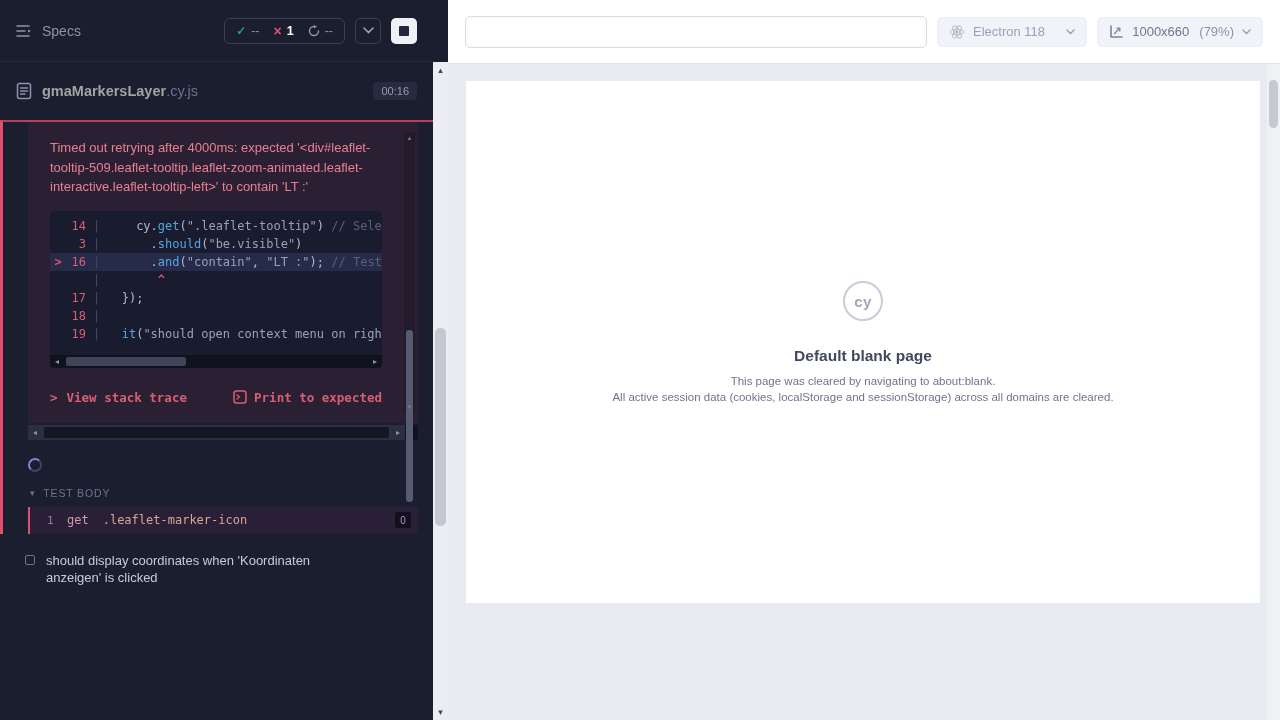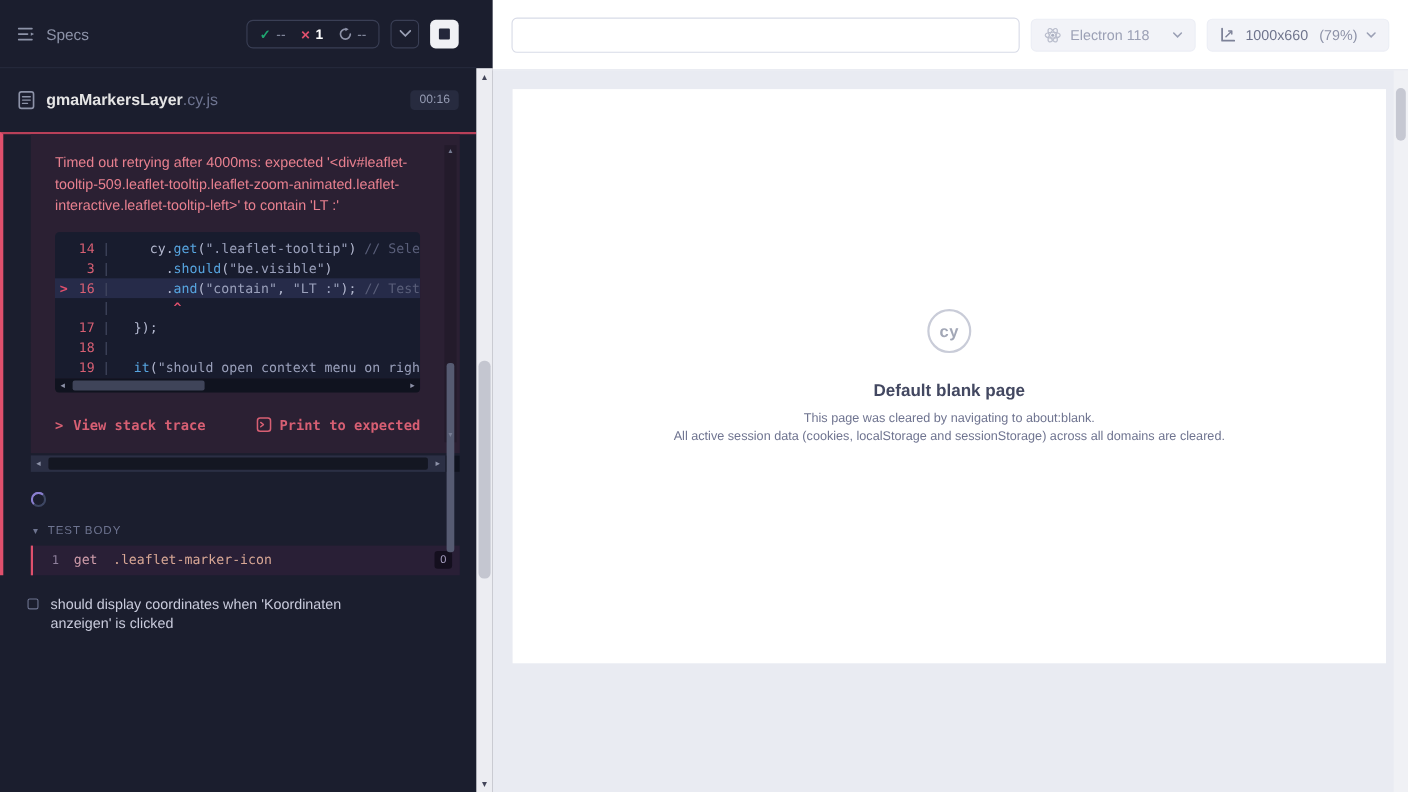--- a/index.html
+++ b/index.html
@@ -21,33 +21,33 @@
   .stats-box { display:flex; align-items:center; gap:14px; border:1px solid #3a3f55; border-radius:6px; height:26px; padding:0 11px; }
   .stat { display:flex; align-items:center; gap:5px; font-size:12.5px; color:#8d92a8; }
   .stat .check { color:#1fa670; font-size:12px; font-weight:700; }
   .stat .fail { color:#e0506d; font-size:14px; font-weight:700; line-height:12px; }
   .stat .fail-count { color:#ffffff; font-weight:700; }
   .icon-btn { width:26px; height:26px; border:1px solid #3a3f55; border-radius:5px; display:flex; align-items:center; justify-content:center; }
   .stop-btn { width:26px; height:26px; background:#f0f1f5; border-radius:5px; display:flex; align-items:center; justify-content:center; }
   .stop-square { width:10px; height:10px; background:#23273a; border-radius:1px; }
 
   .spec-row { height:58px; display:flex; align-items:center; padding:0 16px; gap:10px; }
-  .spec-name { font-size:14.5px; font-weight:700; color:#e5e5e5; }
+  .spec-name { font-size:14.5px; font-weight:700; color:#a3a3a3; }
   .spec-ext { font-size:14.5px; color:#6e7490; }
   .spec-time { margin-left:auto; background:#272b3f; color:#969cb4; font-size:11px; padding:3px 8px; border-radius:4px; }
 
   .failed-block { border-left:3px solid #e0506d; border-top:2px solid #b84059; }
 
   .err-panel { margin:0 15px 0 25px; background:#2b2033; padding:16px 20px 18px 22px; position:relative; }
   .err-msg { color:#e8808f; font-size:13px; line-height:1.5; overflow-wrap:break-word; word-break:break-word; padding-right:16px; }
 
   .code-frame { margin-top:14px; width:332px; border-radius:4px; overflow:hidden; }
   .frame-header { background:#1f2441; padding:9px 12px; display:flex; gap:8px; align-items:flex-start; }
   .frame-link { font-family:"DejaVu Sans Mono", monospace; font-size:12.5px; line-height:20px; color:#5a7fd6; width:266px; word-break:break-all; }
-  .code-body { background:#181c2e; padding:6px 0 1px; font-family:"DejaVu Sans Mono", monospace; font-size:12px; line-height:18px; }
+  .code-body { background:#181c2e; padding:6px 0 12px; font-family:"DejaVu Sans Mono", monospace; font-size:12px; line-height:18px; }
   .code-line { display:flex; height:18px; overflow:hidden; }
   .code-line.hl { background:#262b49; }
   .ln-marker { width:16px; text-align:center; color:#e0506d; font-weight:700; flex:none; }
   .ln-num { width:20px; text-align:right; color:#d75f73; flex:none; }
   .ln-pipe { margin:0 7px; color:#454a63; flex:none; }
   .ln-code { white-space:pre; color:#b3b8cf; }
   .tok-p { color:#b3b8cf; }
   .tok-f { color:#57a5e0; }
   .tok-s { color:#9aa0bb; }
   .tok-c { color:#5a5f7a; }

